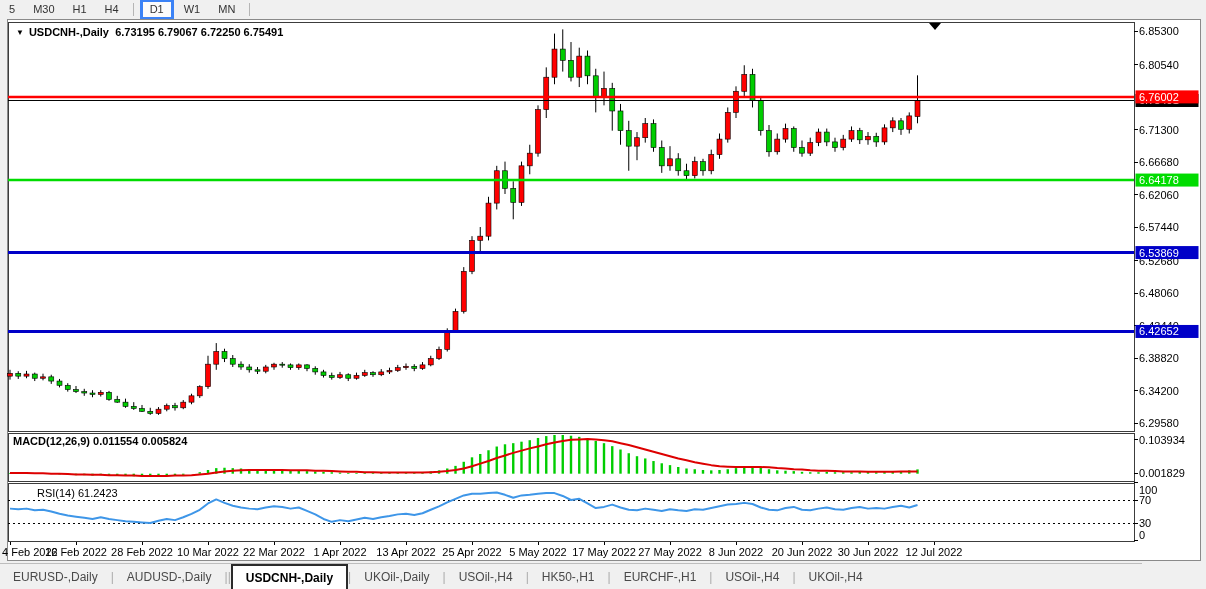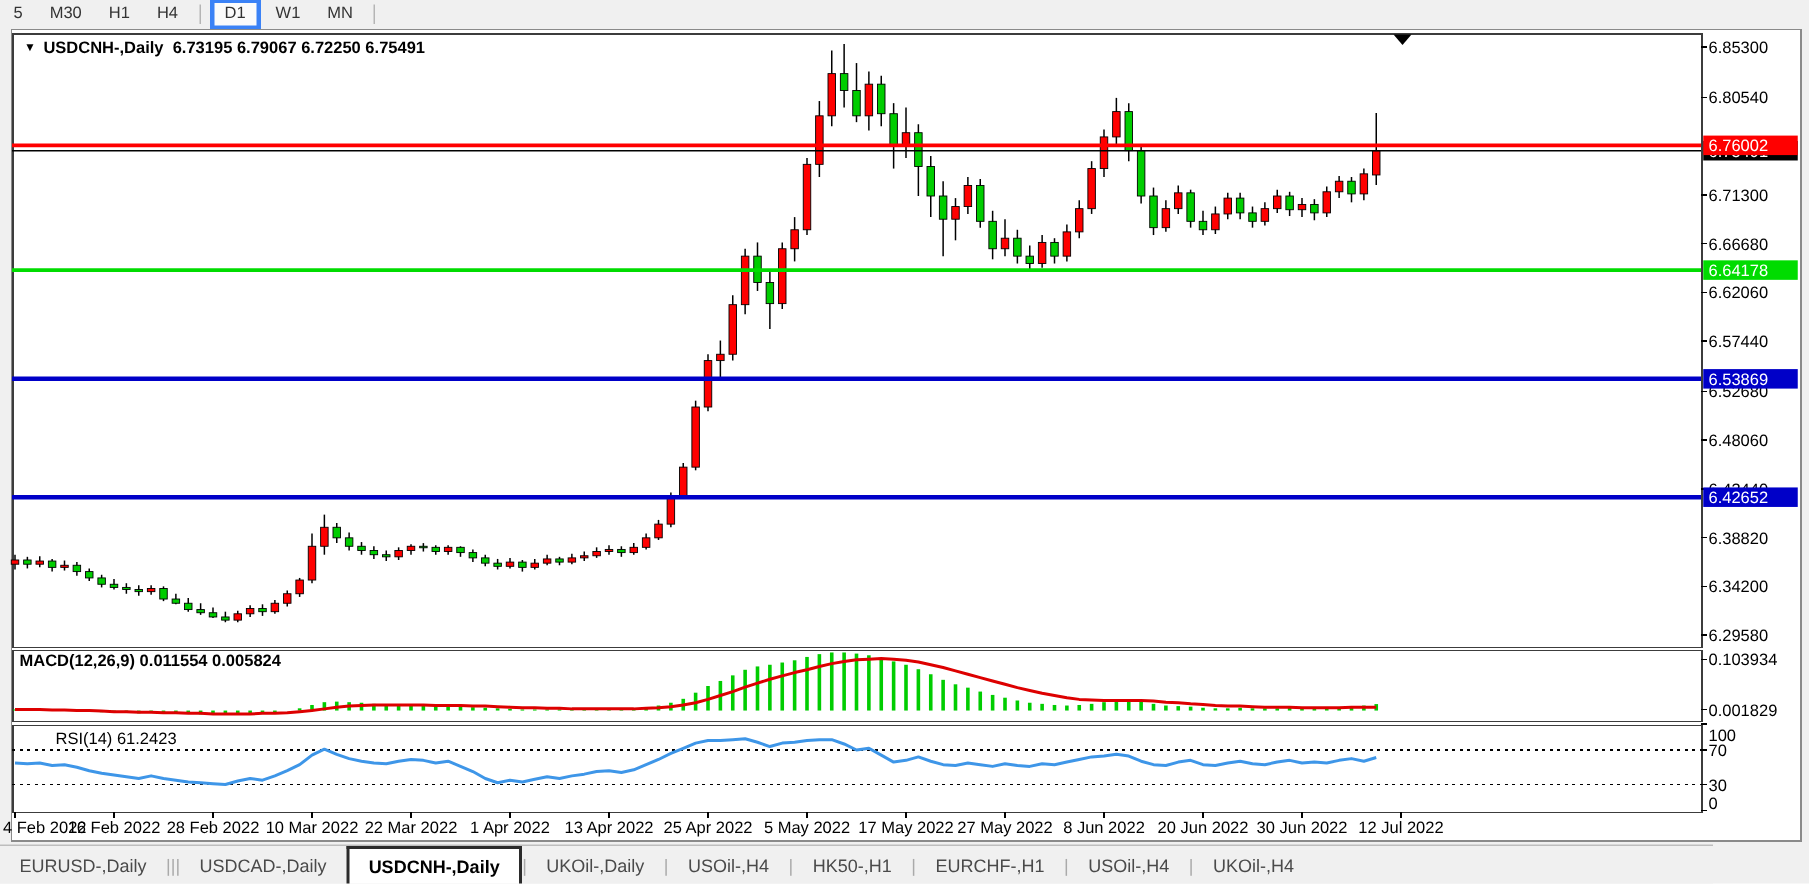--- a/index.html
+++ b/index.html
@@ -500,23 +500,23 @@
     </g>
   </svg>
 
 <div class="ov-label" id="chart-title"><span class="dd">▼</span><b><span>USDCNH-,Daily</span>  <span>6.73195 6.79067 6.72250 6.75491</span></b></div>
 <div class="ov-label" id="macd-label">MACD(12,26,9) 0.011554 0.005824</div>
 <div class="ov-label" id="rsi-label">RSI(14) 61.2423</div>
 
 <div id="tabbar">
     <div class="tab">EURUSD-,Daily</div>
     <div class="tab-sep">|</div>
-    <div class="tab-sep">|</div>
-    <div class="tab-sep">|</div>
-    <div class="tab">USDCAD-,Daily</div>
+    <div class="tab">AUDUSD-,Daily</div>
+    <div class="tab-sep">|</div>
+    <div class="tab-sep">|</div>
     <div class="tab active">USDCNH-,Daily</div>
     <div class="tab-sep">|</div>
     <div class="tab">UKOil-,Daily</div>
     <div class="tab-sep">|</div>
     <div class="tab">USOil-,H4</div>
     <div class="tab-sep">|</div>
     <div class="tab">HK50-,H1</div>
     <div class="tab-sep">|</div>
     <div class="tab">EURCHF-,H1</div>
     <div class="tab-sep">|</div>

